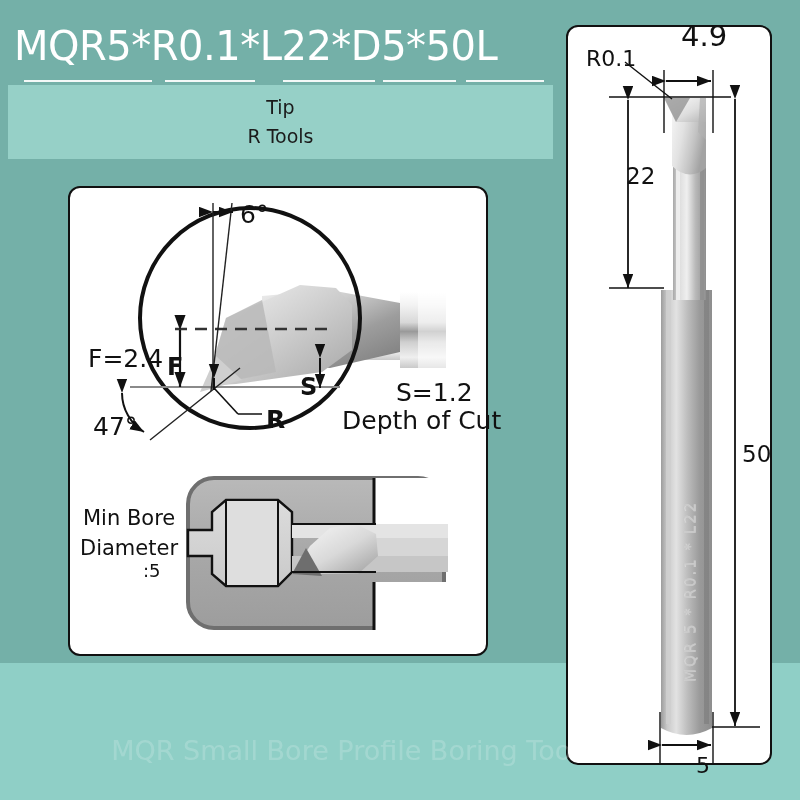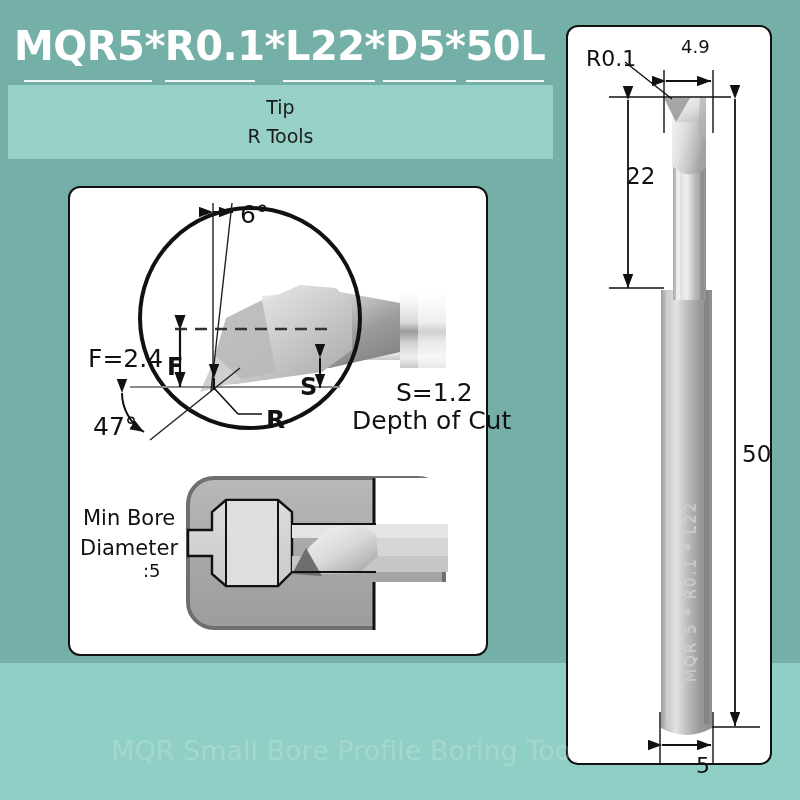--- a/index.html
+++ b/index.html
@@ -10,21 +10,21 @@
   }
   #root{position:absolute;inset:0;}
 
   
   .bg-top{position:absolute;left:0;top:0;width:800px;height:663px;background:#74b0a8;}
   .bg-bottom{position:absolute;left:0;top:663px;width:800px;height:137px;background:#8fcfc6;}
 
   
   .title{
     position:absolute;left:14px;top:26px;width:540px;
-    font-size:40px;font-weight:bold;color:#ffffff;
+    font-size:40px;font-weight:normal;color:#ffffff;
     letter-spacing:-.5px;line-height:1;white-space:nowrap;
   }
   .title-underline{
     position:absolute;top:80px;height:2px;background:#ffffff;opacity:.92;
   }
   .subpanel{
     position:absolute;left:8px;top:85px;width:545px;height:74px;
     background:#96d0c7;
   }
   .sub-line{
@@ -215,21 +215,21 @@
     </g>
   </svg>
 
   <div class="lbl" style="left:240px;top:202px;font-size:25px;">6°</div>
   <div class="lbl" style="left:88px;top:346px;font-size:25px;">F=2.4</div>
   <div class="lbl" style="left:167px;top:355px;font-size:24px;font-weight:bold;">F</div>
   <div class="lbl" style="left:300px;top:375px;font-size:24px;font-weight:bold;">S</div>
   <div class="lbl" style="left:93px;top:414px;font-size:25px;">47°</div>
   <div class="lbl" style="left:266px;top:407px;font-size:25px;font-weight:bold;">R</div>
   <div class="lbl" style="left:396px;top:380px;font-size:25px;">S=1.2</div>
-  <div class="lbl" style="left:352px;top:408px;font-size:25px;">Depth of Cut</div>
+  <div class="lbl" style="left:342px;top:408px;font-size:25px;">Depth of Cut</div>
 
   <div class="lbl" style="left:83px;top:508px;font-size:21px;">Min Bore</div>
   <div class="lbl" style="left:80px;top:538px;font-size:21px;">Diameter</div>
   <div class="lbl" style="left:143px;top:562px;font-size:18px;">:5</div>
 
   <div class="card" id="card-right"></div>
 
   <svg width="800" height="800" style="position:absolute;left:0;top:0;pointer-events:none;">
     <defs>
       <clipPath id="cardClipR">
@@ -293,21 +293,21 @@
 
     <line x1="735" y1="99" x2="735" y2="726" stroke="#111" stroke-width="1.8" marker-start="url(#ah)" marker-end="url(#ah)"></line>
     <line x1="712" y1="727" x2="760" y2="727" stroke="#111" stroke-width="1.4"></line>
 
     <line x1="660" y1="712" x2="660" y2="765" stroke="#111" stroke-width="1.4"></line>
     <line x1="713" y1="712" x2="713" y2="765" stroke="#111" stroke-width="1.4"></line>
     <line x1="662" y1="745" x2="711" y2="745" stroke="#111" stroke-width="1.8" marker-start="url(#ah)" marker-end="url(#ah)"></line>
   </svg>
 
   <div class="lbl" style="left:586px;top:48px;font-size:22px;">R0.1</div>
-  <div class="lbl" style="left:681px;top:38px;font-size:18px;">4.9</div>
+  <div class="lbl" style="left:681px;top:22px;font-size:29px;">4.9</div>
   <div class="lbl" style="left:588px;top:165px;font-size:23px;margin-left:38px;">22</div>
   <div class="lbl" style="left:742px;top:443px;font-size:23px;">50</div>
   <div class="lbl" style="left:696px;top:755px;font-size:22px;">5</div>
 
   <div class="engrave" style="left:681px;top:452px;height:230px;">MQR 5 * R0.1 * L22</div>
 
   <div class="watermark">MQR Small Bore Profile Boring Tools</div>
 
 </div>
 

